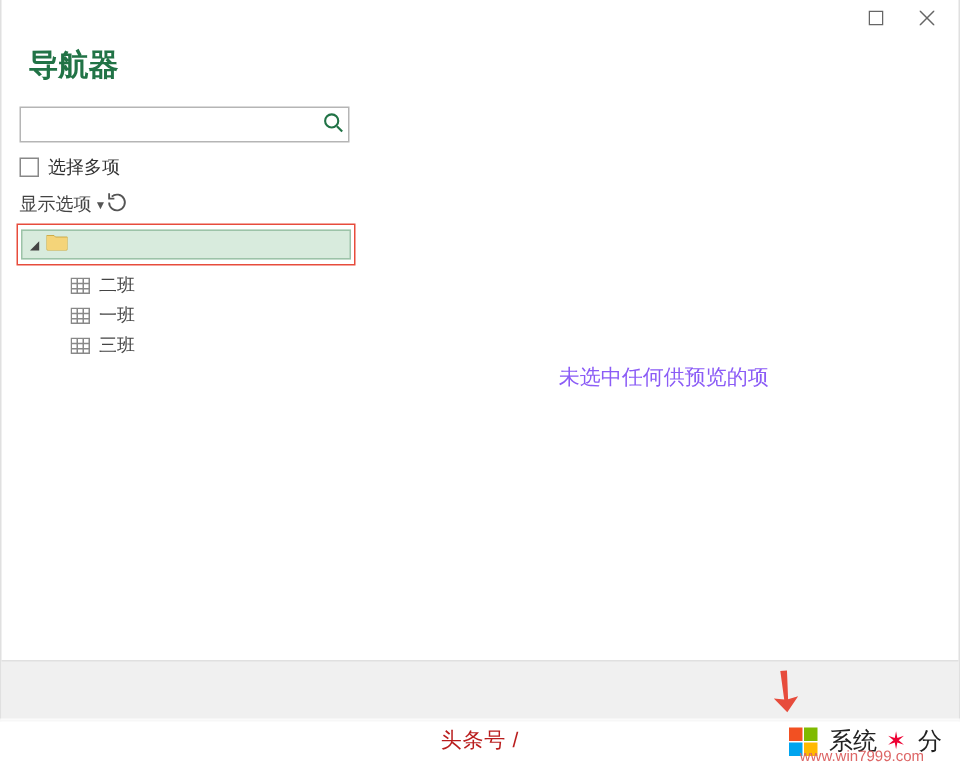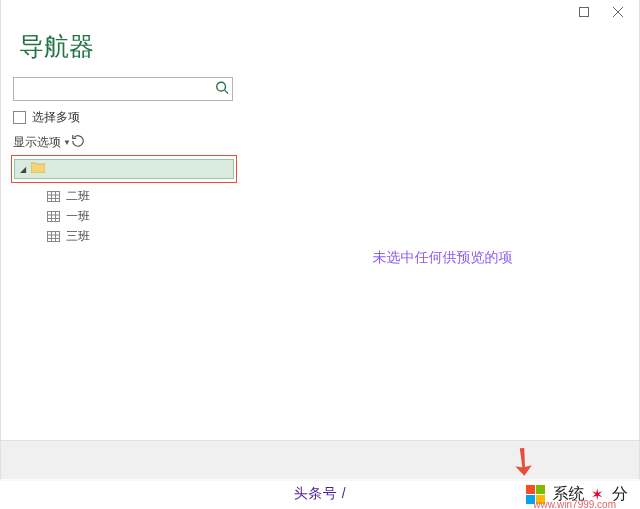--- a/index.html
+++ b/index.html
@@ -36,22 +36,22 @@
     align-items: center;
     justify-content: center;
     color: #666;
   }
   .win-btn svg { display: block; }
   .header {
     padding: 6px 18px 8px 18px;
   }
   .header h1 {
     margin: 0;
-    font-size: 25px;
-    font-weight: 400;
+    font-size: 20px;
+    font-weight: 700;
     color: #217346; 
   }
   .content {
     display: flex;
     height: calc(100% - 24px - 42px - 40px);
   }
   .left-pane {
     width: 245px;
     padding: 6px 10px 10px 12px;
     border-right: none;
@@ -168,21 +168,21 @@
     left: 0; right: 0; bottom: 0;
     height: 30px;
     background: rgba(255,255,255,0.75);
     display: flex;
     align-items: center;
   }
   .overlay-left {
     position: absolute;
     left: 0; right: 0;
     text-align: center;
-    color: #4c1d95;
+    color: #b91c1c;
     font-size: 14px;
     letter-spacing: 0.5px;
   }
   .overlay-right {
     position: absolute;
     right: 12px;
     display: flex;
     align-items: center;
     gap: 6px;
   }

